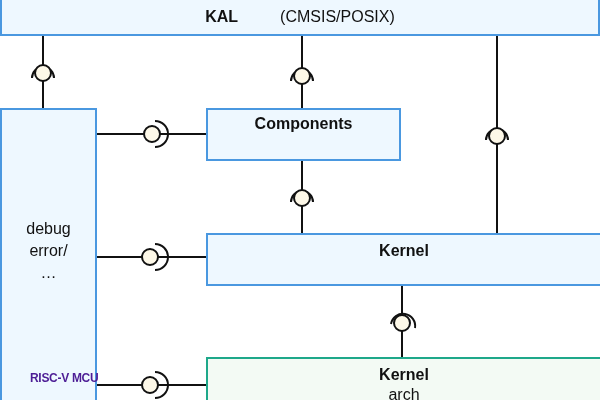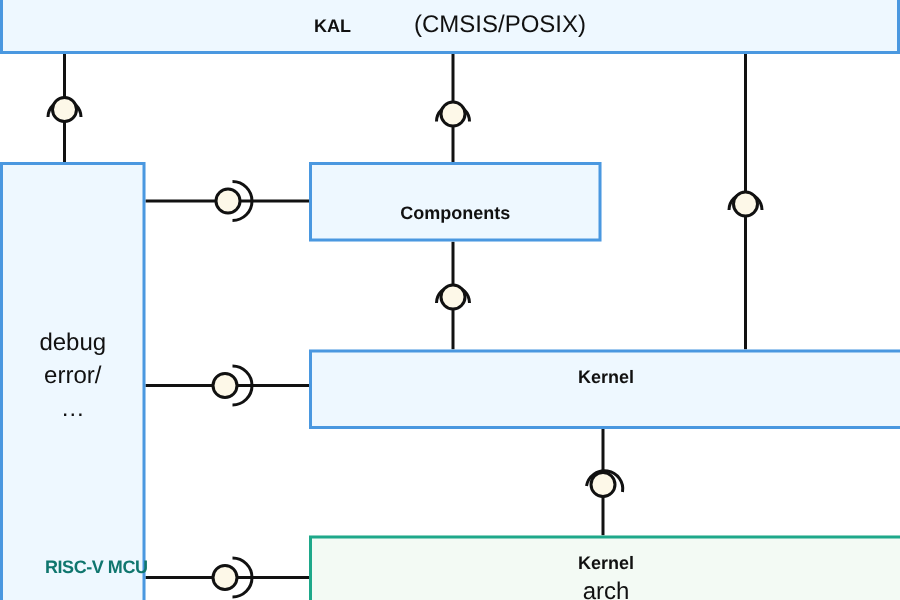--- a/index.html
+++ b/index.html
@@ -1,29 +1,29 @@
 <!DOCTYPE html>
 <html><head>
 <meta charset="utf-8">
 <style>
   html, body { margin:0; padding:0; background:#ffffff; }
   body { width:600px; height:400px; position:relative; overflow:hidden; font-family:"Liberation Sans", sans-serif; color:#111; }
   .box { position:absolute; box-sizing:border-box; border:2px solid #4a98e0; background:#eef8ff; text-align:center; }
   .box.green { border-color:#1ea88a; background:#f3faf4; }
-  .title { font-weight:bold; font-size:12px; line-height:20px; }
+  .title { font-weight:bold; font-size:16px; line-height:20px; }
   .sub { font-size:16px; line-height:20px; }
   #kal { left:0; top:-2px; width:600px; height:38px; display:flex; align-items:center; justify-content:center; gap:6px; }
   #kal .kal-sub { font-size:16px;margin-left:36px; }
   #utils { left:0; top:108px; width:97px; height:300px; padding-top:108px; }
   #utils .sub { line-height:22px; }
-  #components { left:206px; top:108px; width:195px; height:53px; padding-top:22px; }
+  #components { left:206px; top:108px; width:195px; height:53px; padding-top:4px; }
   #kernel { left:206px; top:233px; width:396px; height:53px; padding-top:6px; }
   #arch { left:206px; top:357px; width:396px; height:60px; padding-top:6px; }
   #diagram-svg { position:absolute; left:0; top:0; }
-  #mcu-label { position:absolute; left:30px; top:371px; font-size:12px; font-weight:bold; color:#0f766e; letter-spacing:-0.3px; }
+  #mcu-label { position:absolute; left:30px; top:371px; font-size:12px; font-weight:bold; color:#4c1d95; letter-spacing:-0.3px; }
 </style>
 </head>
 <body>
 
 <svg id="diagram-svg" width="600" height="400" viewBox="0 0 600 400">
 
   <line x1="43" y1="36" x2="43" y2="108" stroke="#111" stroke-width="2"></line>
   <g>
     <path d="M32,78 A11,11 0 0 1 54,78" fill="none" stroke="#111" stroke-width="2"></path>
     <circle cx="43" cy="73" r="8" fill="#fdf8e8" stroke="#111" stroke-width="2"></circle>

